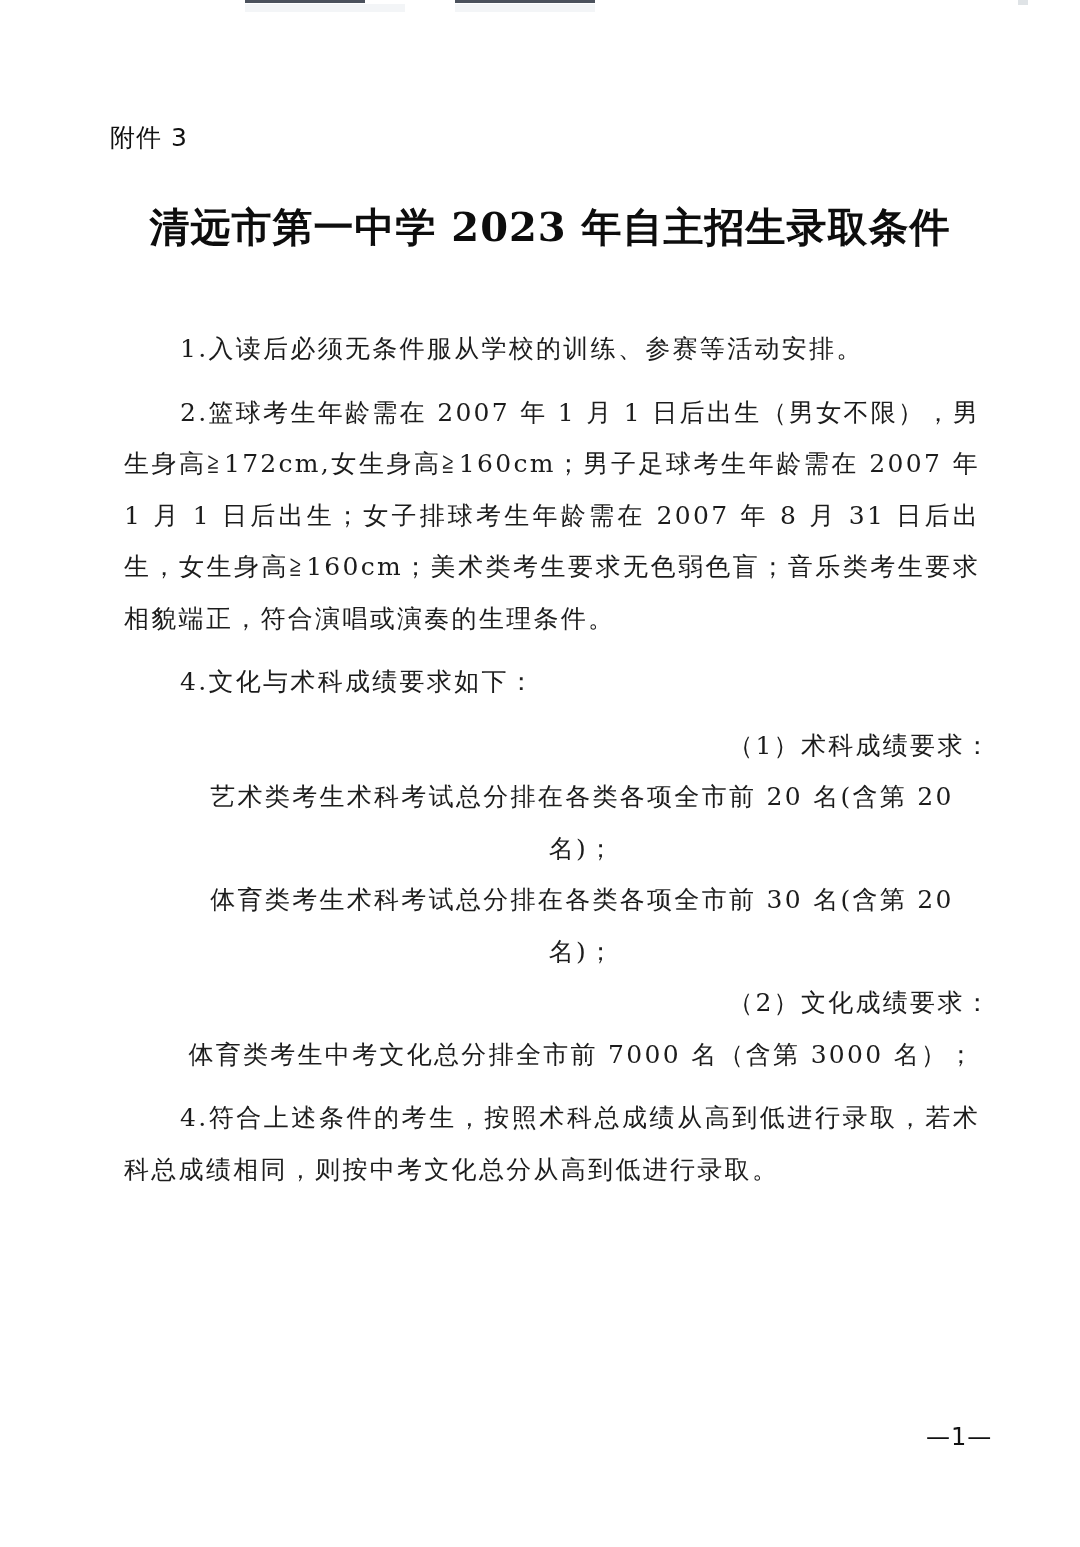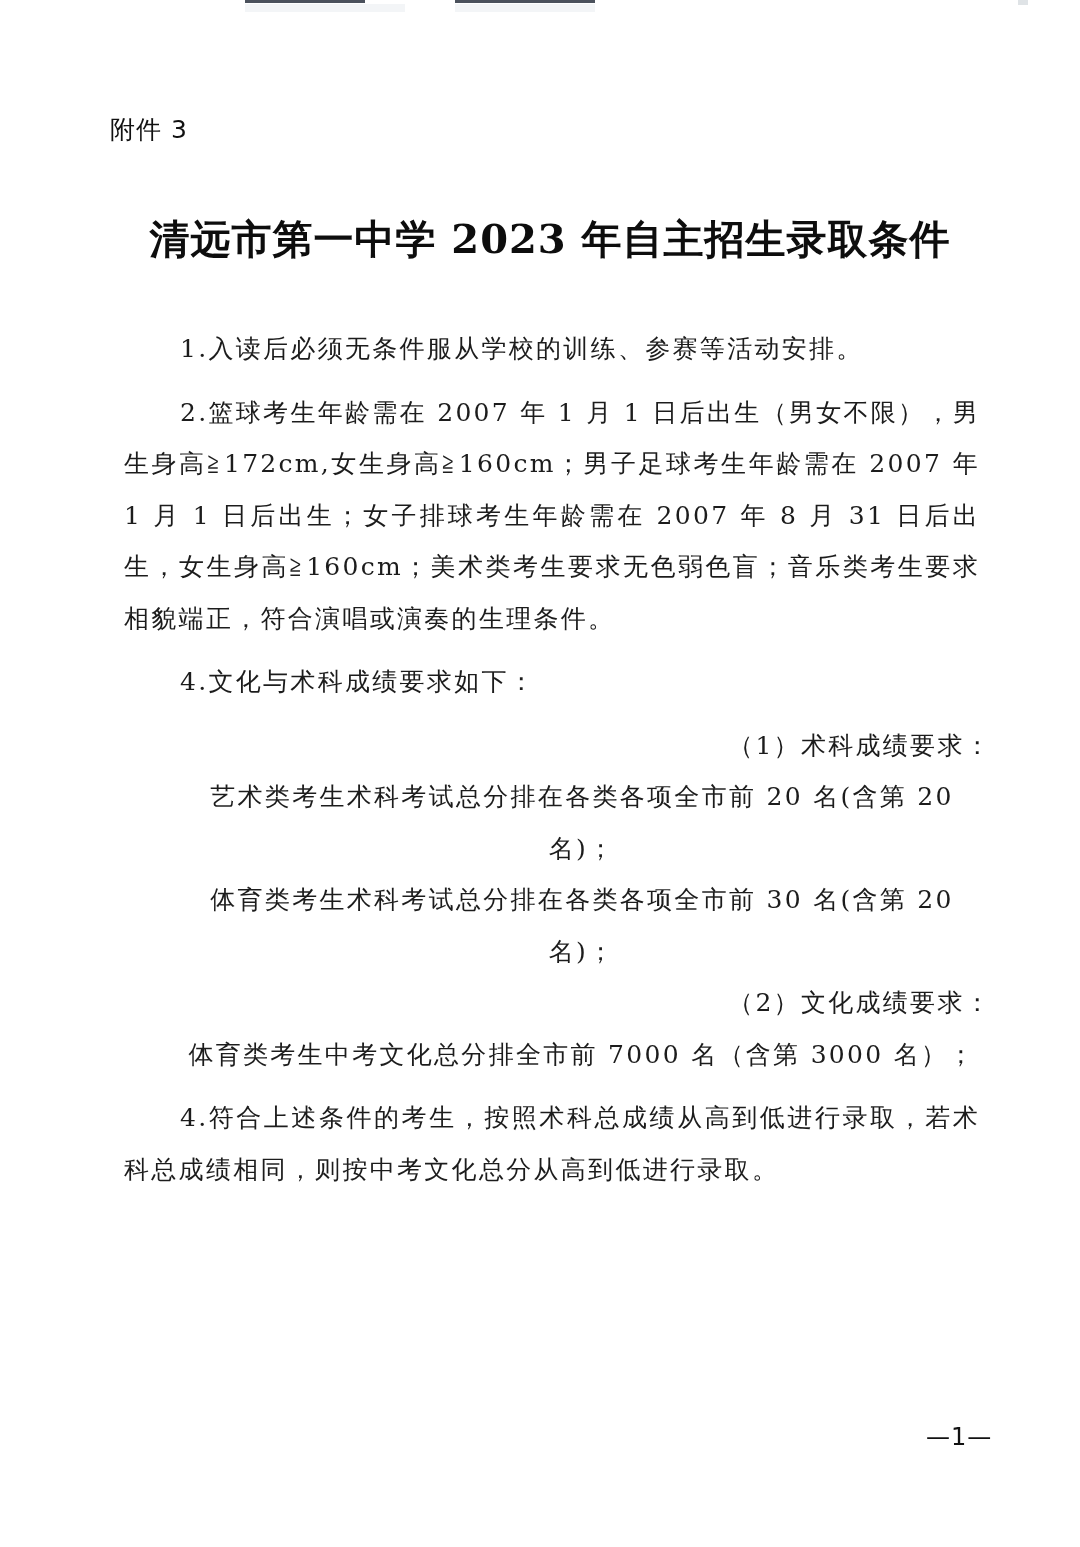--- a/index.html
+++ b/index.html
@@ -9,21 +9,21 @@
   }
   .top-artifact { position: absolute; top: 0; height: 3px; background: #2b3340; opacity: 0.85; }
   .top-artifact.a1 { left: 245px; width: 120px; }
   .top-artifact.a2 { left: 455px; width: 140px; }
   .top-artifact-faint { position: absolute; top: 4px; height: 8px; background: #eef1f4; opacity: .7; }
   .top-artifact-faint.f1 { left: 245px; width: 160px; }
   .top-artifact-faint.f2 { left: 455px; width: 140px; }
   .corner-mark { position: absolute; top: 0; left: 1018px; width: 10px; height: 5px; background: #dfe3e6; }
 
   .attachment-label {
-    position: absolute; left: 110px; top: 113px;
+    position: absolute; left: 110px; top: 121px;
     font-family: "DejaVu Sans", "Liberation Sans", sans-serif;
     font-size: 25px; letter-spacing: 1px; color: #111;
   }
   .doc-title {
     position: absolute; left: 0; right: 0; top: 196px; text-align: center;
     font-family: "DejaVu Serif", "Liberation Serif", serif;
     font-weight: bold; font-size: 40px; letter-spacing: 1px; color: #0d0d0d;
     padding-left: 20px;
   }
   .body-text {
@@ -45,21 +45,21 @@
 <div>
   <div class="top-artifact a1"></div>
   <div class="top-artifact-faint f1"></div>
   <div class="top-artifact a2"></div>
   <div class="top-artifact-faint f2"></div>
   <div class="corner-mark"></div>
 </div>
 
 <div class="attachment-label">附件 3</div>
 
-<h1 class="doc-title" style="margin:16px;">清远市第一中学 2023 年自主招生录取条件</h1>
+<h1 class="doc-title" style="margin:4px;">清远市第一中学 2023 年自主招生录取条件</h1>
 
 <div class="body-text">
   <p class="para">1.入读后必须无条件服从学校的训练、参赛等活动安排。</p>
   <p class="para">2.篮球考生年龄需在 2007 年 1 月 1 日后出生（男女不限），男生身高≧172cm,女生身高≧160cm；男子足球考生年龄需在 2007 年 1 月 1 日后出生；女子排球考生年龄需在 2007 年 8 月 31 日后出生，女生身高≧160cm；美术类考生要求无色弱色盲；音乐类考生要求相貌端正，符合演唱或演奏的生理条件。</p>
   <p class="para">4.文化与术科成绩要求如下：</p>
 
   <p class="sub-head">（1）术科成绩要求：</p>
   <p class="sub-line">艺术类考生术科考试总分排在各类各项全市前 20 名(含第 20 名)；</p>
   <p class="sub-line">体育类考生术科考试总分排在各类各项全市前 30 名(含第 20 名)；</p>
 

